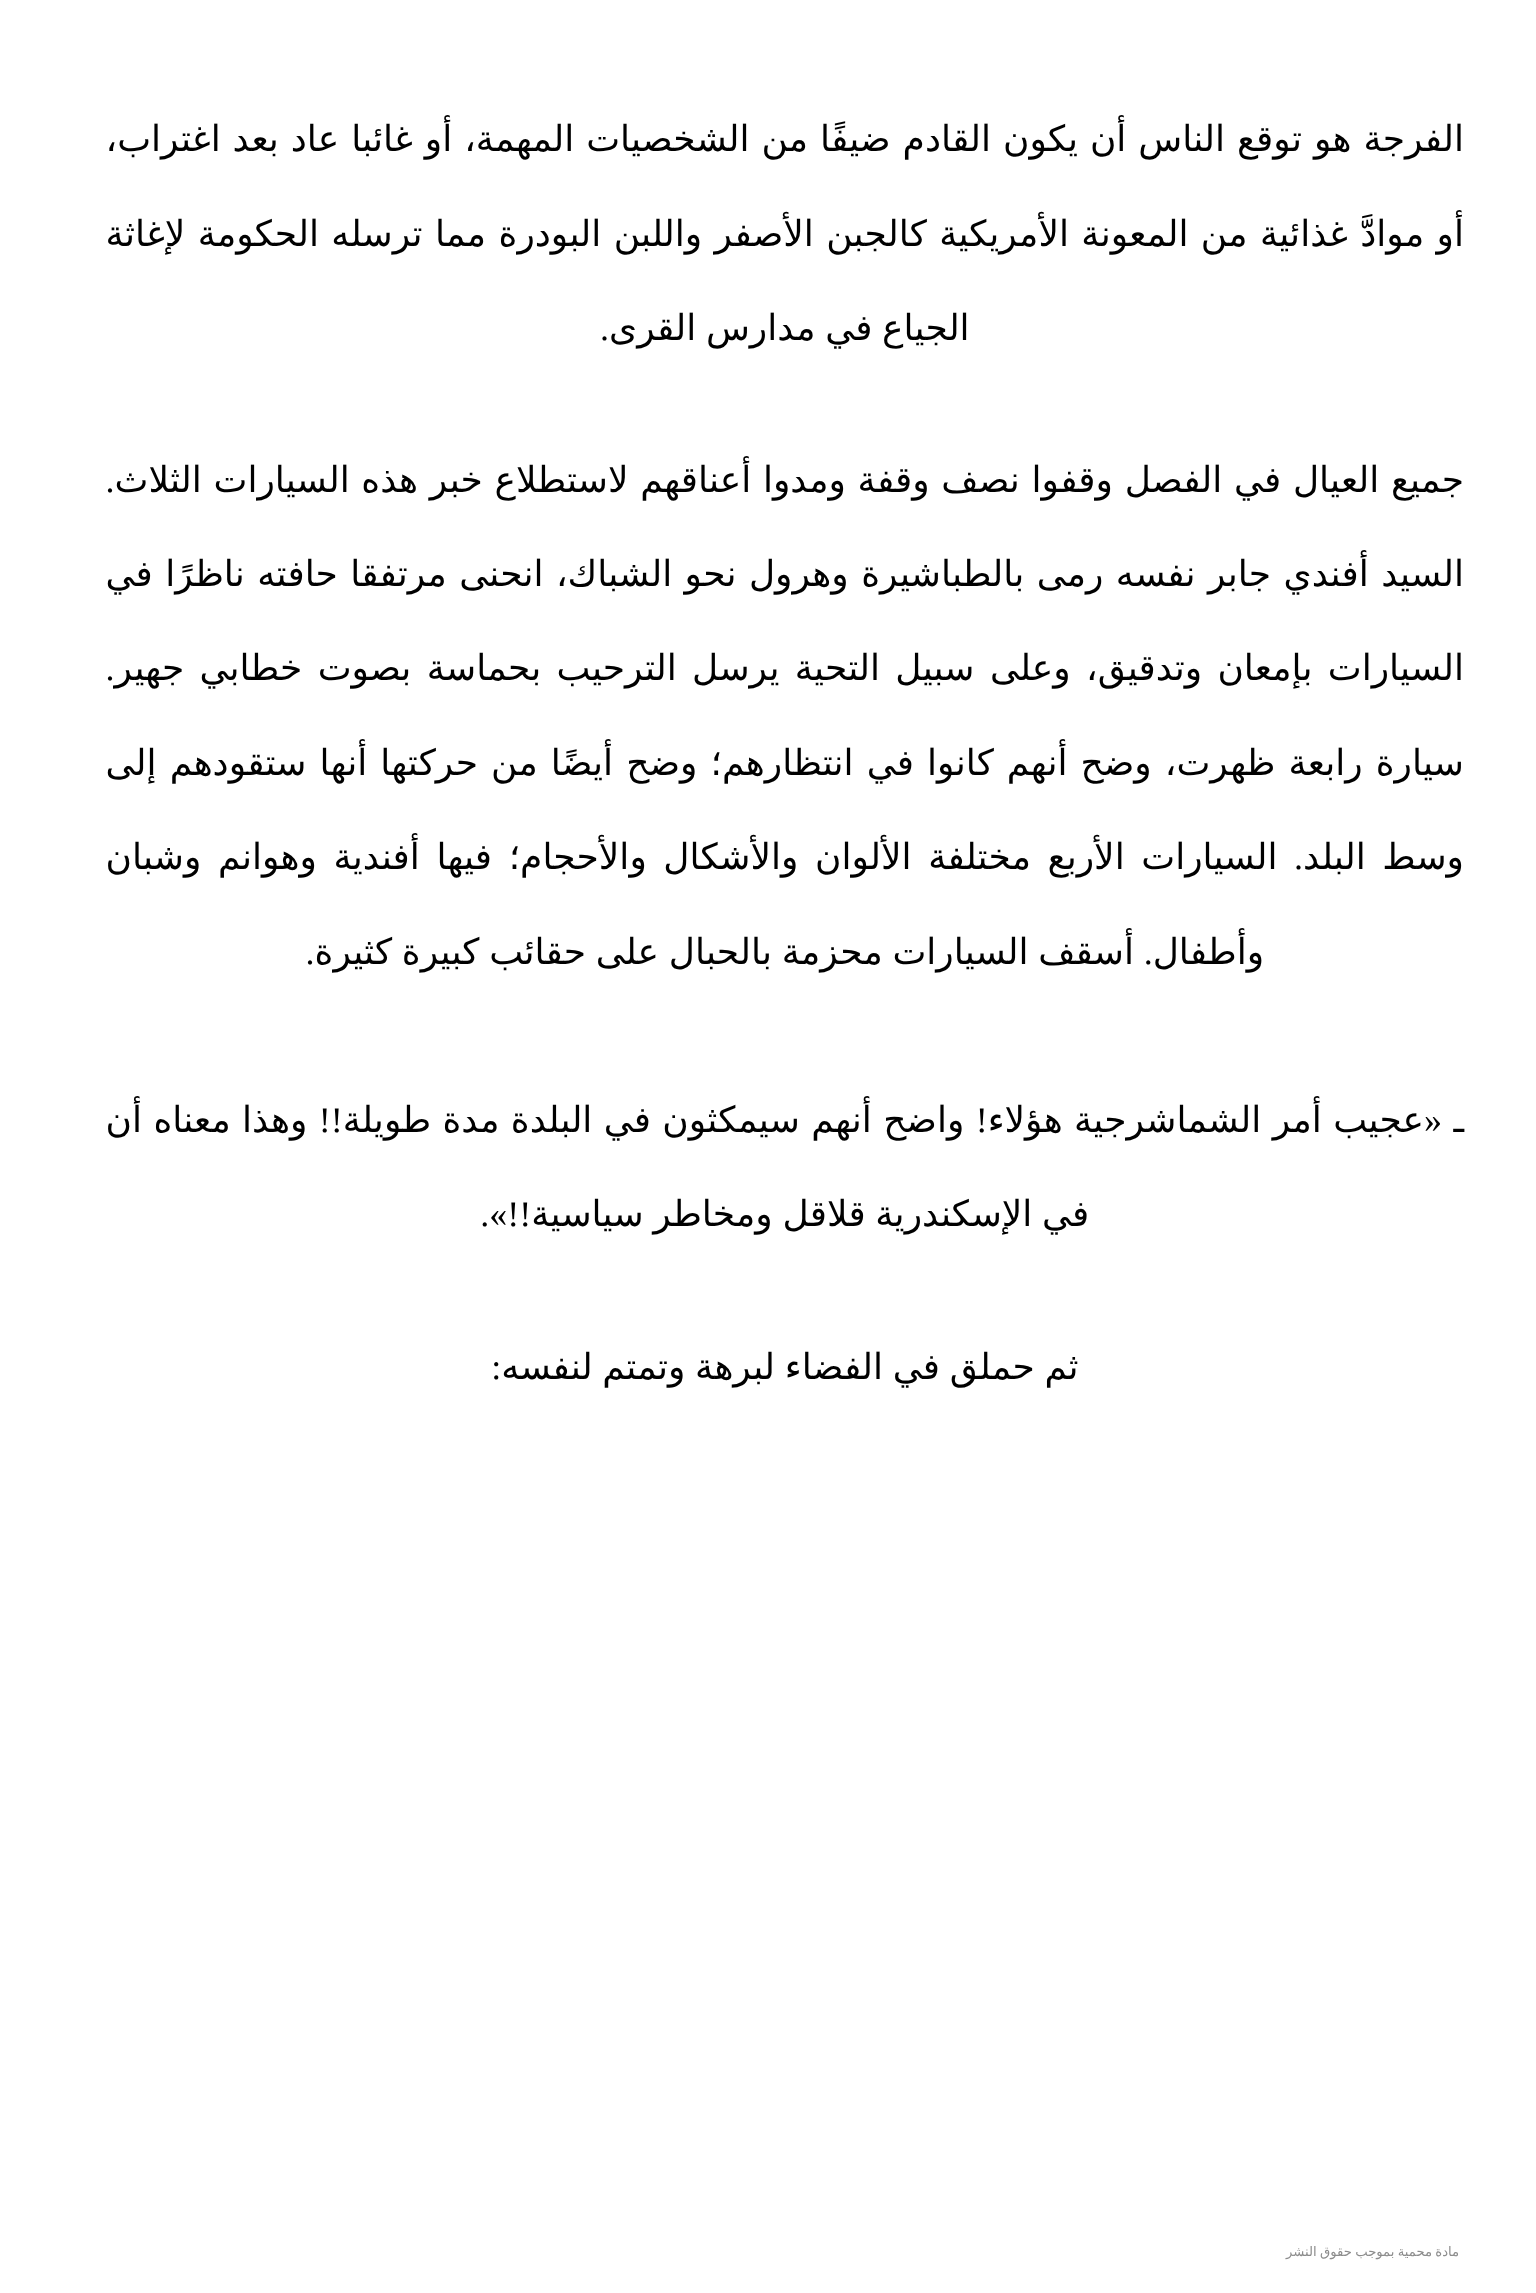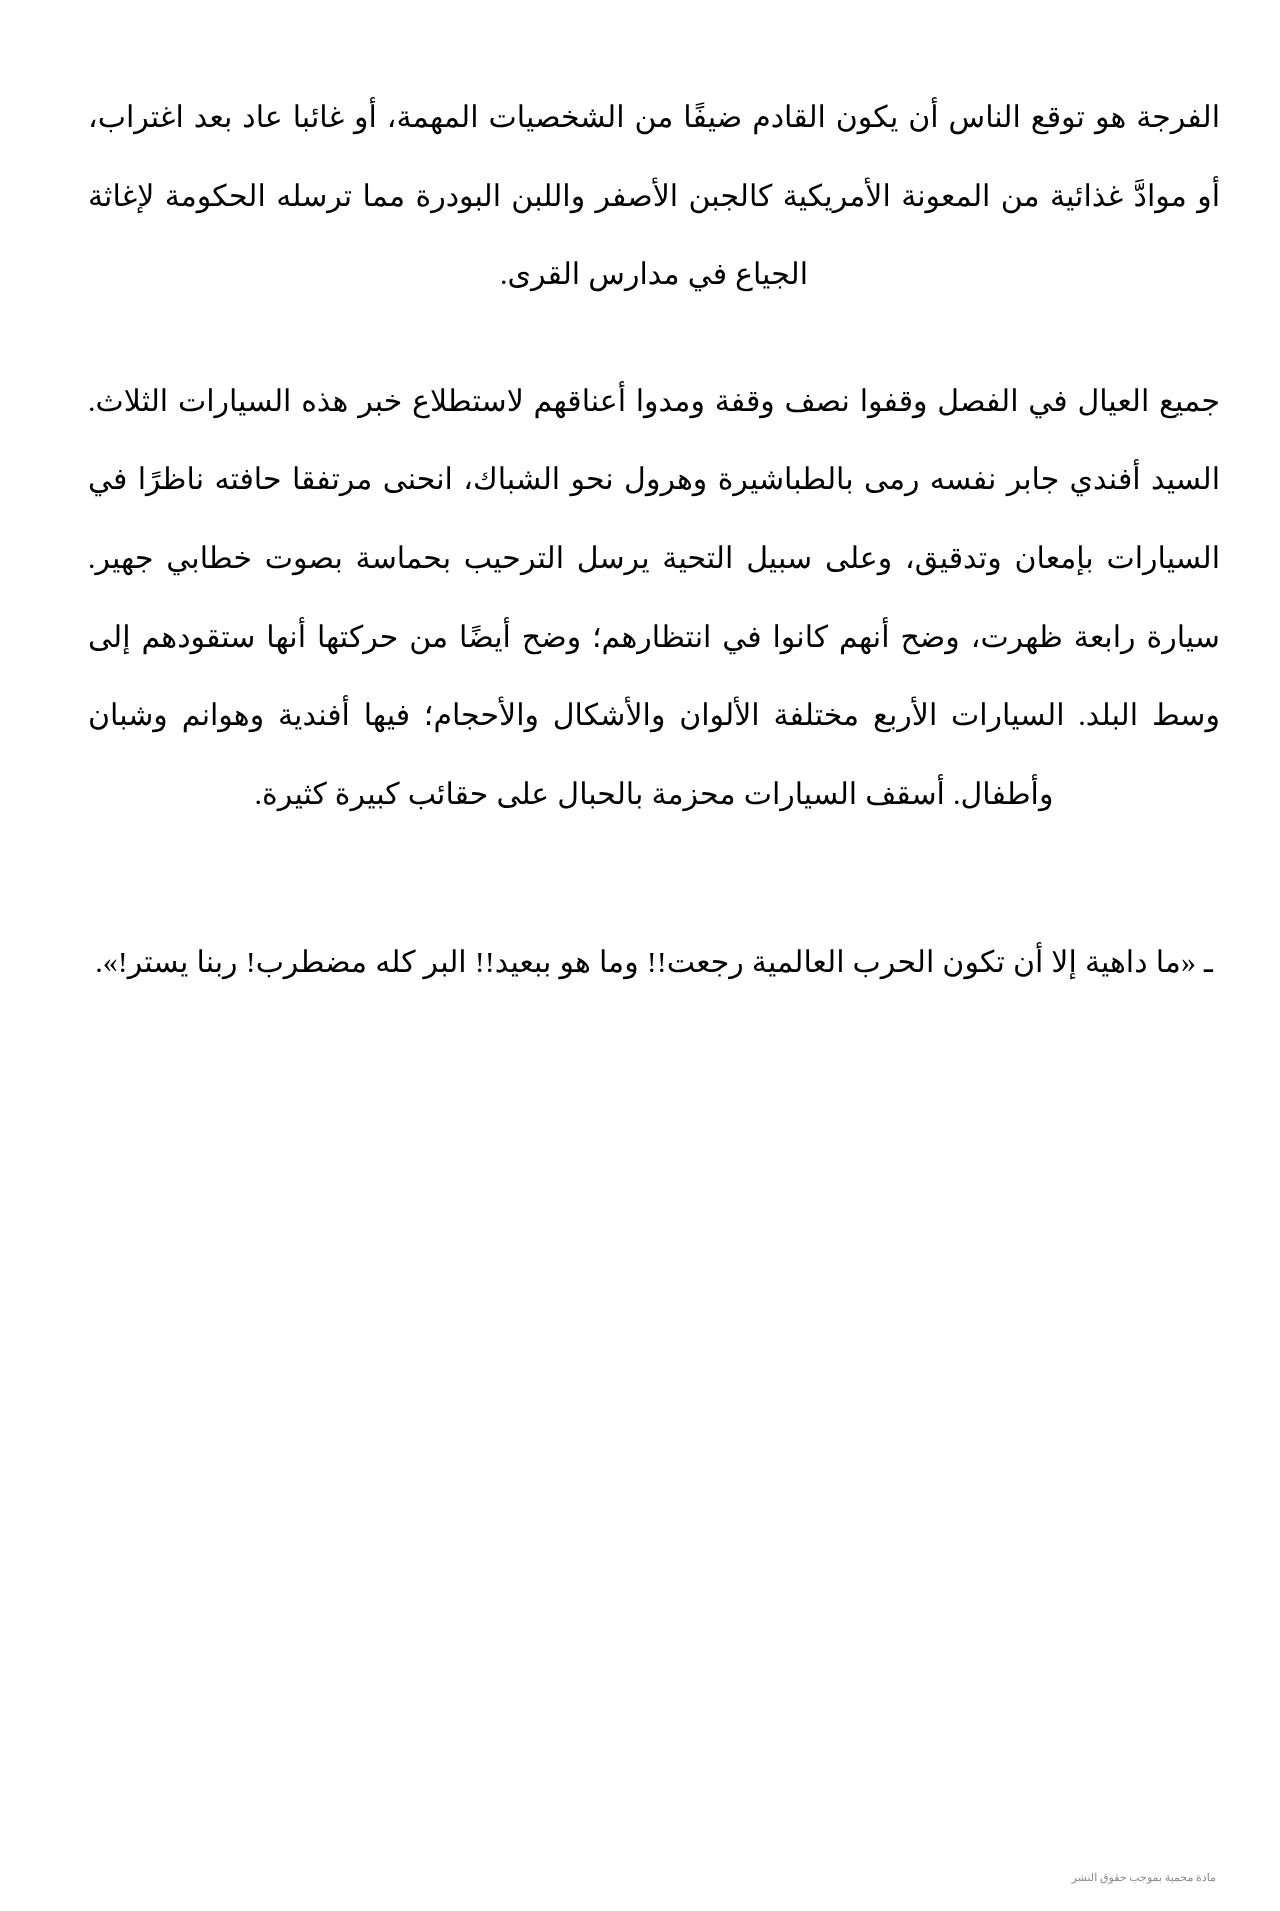--- a/index.html
+++ b/index.html
@@ -75,25 +75,26 @@
 
     <div class="spacer-sm"></div>
 
     <p class="para last-center">جميع العيال في الفصل وقفوا نصف وقفة ومدوا أعناقهم لاستطلاع خبر هذه السيارات الثلاث. السيد أفندي جابر نفسه رمى بالطباشيرة وهرول نحو الشباك، انحنى مرتفقا حافته ناظرًا في السيارات بإمعان وتدقيق، وعلى سبيل التحية يرسل الترحيب بحماسة بصوت خطابي جهير. سيارة رابعة ظهرت، وضح أنهم كانوا في انتظارهم؛ وضح أيضًا من حركتها أنها ستقودهم إلى وسط البلد. السيارات الأربع مختلفة الألوان والأشكال والأحجام؛ فيها أفندية وهوانم وشبان وأطفال. أسقف السيارات محزمة بالحبال على حقائب كبيرة كثيرة.</p>
 
     <div class="spacer-sm"></div>
 
 
     <div class="spacer-sm"></div>
 
+    <p class="para last-center">ـ «عجيب أمر الشماشرجية هؤلاء! واضح أنهم سيمكثون في البلدة مدة طويلة!! وهذا معناه أن في الإسكندرية قلاقل ومخاطر سياسية!!».</p>
 
     <div class="spacer-sm"></div>
 
+    <p class="para last-center">ثم حملق في الفضاء لبرهة وتمتم لنفسه:</p>
 
     <div class="spacer-sm"></div>
 
-    <p class="para last-center">ـ «ما داهية إلا أن تكون الحرب العالمية رجعت!! وما هو ببعيد!! البر كله مضطرب! ربنا يستر!».</p>
 
   </div>
 
   <div class="footer">مادة محمية بموجب حقوق النشر</div>
 
 </div>
 
 </body></html>

